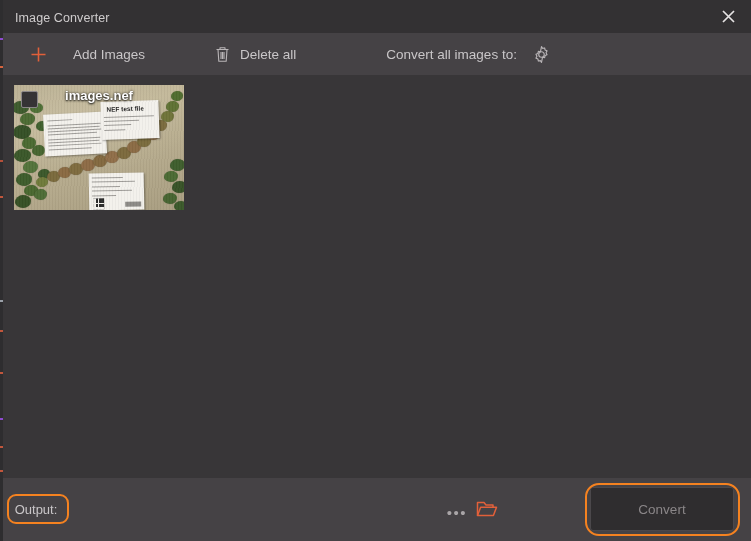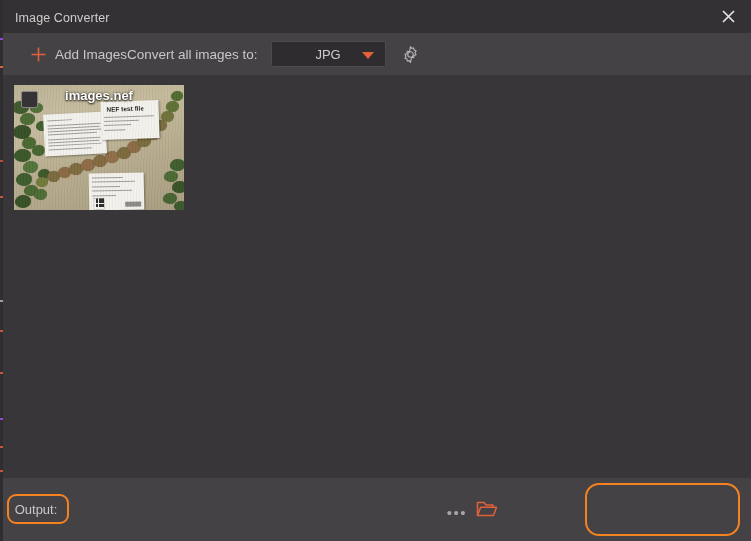--- a/index.html
+++ b/index.html
@@ -75,36 +75,37 @@
   }
   .tb-label {
     font-size: 13.5px;
     color: #c9c6c8;
     white-space: nowrap;
   }
   .tb-ico { display: flex; align-items: center; justify-content: center; }
 
   #add-images { margin-left: 24px; }
   #add-images .tb-ico { width: 22px; }
-  #add-images .tb-label { margin-left: 6px; }
+  #add-images .tb-label { margin-left: 24px; }
 
   #delete-all { margin-left: 68px; }
   #delete-all .tb-ico { width: 18px; }
   #delete-all .tb-label { margin-left: 9px; }
 
   #select-all { margin-left: 56px; }
   .chk {
     width: 15px; height: 15px;
     background: #2f2d2f;
     border: 1px solid #6a6668;
     border-radius: 1px;
   }
   #select-all .tb-label { margin-left: 11px; }
 
   .convert-to-label {
+    margin-left: 90px;
     font-size: 13.5px;
     color: #c9c6c8;
     white-space: nowrap;
   }
   .format-select {
     margin-left: 13px;
     width: 115px; height: 26px;
     background: #2e2c2e;
     border: 1px solid #4d4a4d;
     border-radius: 2px;
@@ -332,28 +333,33 @@
 
     <div class="tb-item" id="add-images">
       <span class="tb-ico">
         <svg width="17" height="17" viewBox="0 0 17 17" aria-hidden="true">
           <path d="M8.5 1.5 V15.5 M1.5 8.5 H15.5" stroke="#e2603a" stroke-width="1.6" fill="none"></path>
         </svg>
       </span>
       <span class="tb-label">Add Images</span>
     </div>
 
+    <div class="tb-item" id="delete-all">
+      <span class="tb-ico">
+        <svg width="15" height="17" viewBox="0 0 15 17" aria-hidden="true">
+          <path d="M1.5 3.5 H13.5 M5 3.5 V1.8 H10 V3.5 M3 3.5 L3.8 15.2 H11.2 L12 3.5
+                   M6 6 V13 M7.5 6 V13 M9 6 V13" stroke="#b9b5b7" stroke-width="1.1" fill="none" stroke-linejoin="round"></path>
+        </svg>
+      </span>
+      <span class="tb-label">Delete all</span>
+    </div>
 
 
     <div class="convert-to-label">Convert all images to:</div>
 
-    <div class="format-select">
-      <span class="format-value">JPG</span>
-      <span class="caret"></span>
-    </div>
 
     <div class="gear">
       <svg width="19" height="19" viewBox="0 0 20 20" aria-hidden="true">
         <path d="M10 7.1a2.9 2.9 0 1 0 0 5.8 2.9 2.9 0 0 0 0-5.8z" fill="none" stroke="#b9b5b7" stroke-width="1.2"></path>
         <path d="M10 1.6l1.1 1.9 2.2-.4.5 2.2 2 .9-1 2 1 2-2 .9-.5 2.2-2.2-.4L10 18.4l-1.1-1.9-2.2.4-.5-2.2-2-.9 1-2-1-2 2-.9.5-2.2 2.2.4z" fill="none" stroke="#b9b5b7" stroke-width="1.2" stroke-linejoin="round"></path>
       </svg>
     </div>
   </div>
 
   <div class="content">
@@ -451,15 +457,16 @@
 
   <div class="dots-btn">•••</div>
 
   <div class="folder-btn">
     <svg width="22" height="20" viewBox="0 0 22 20" aria-hidden="true">
       <path d="M1.5 16.5 V3.5 H8 L10 6 H17 V8.3" fill="none" stroke="#e2603a" stroke-width="1.5" stroke-linejoin="round"></path>
       <path d="M1.5 16.5 L4.6 8.3 H20.5 L17.4 16.5 Z" fill="none" stroke="#e2603a" stroke-width="1.5" stroke-linejoin="round"></path>
     </svg>
   </div>
 
+  <div class="convert-btn">Convert</div>
   <div class="hl-box" style="left:585px;top:483px;width:155px;height:53px;border-radius:14px;"></div>
 
 </div>
 
 </body></html>

